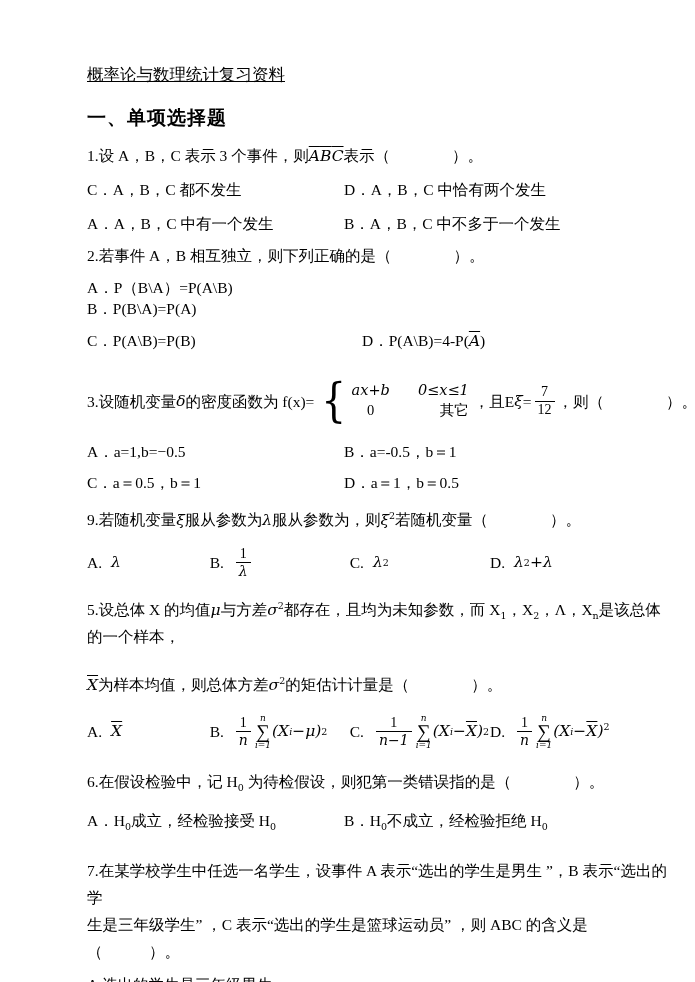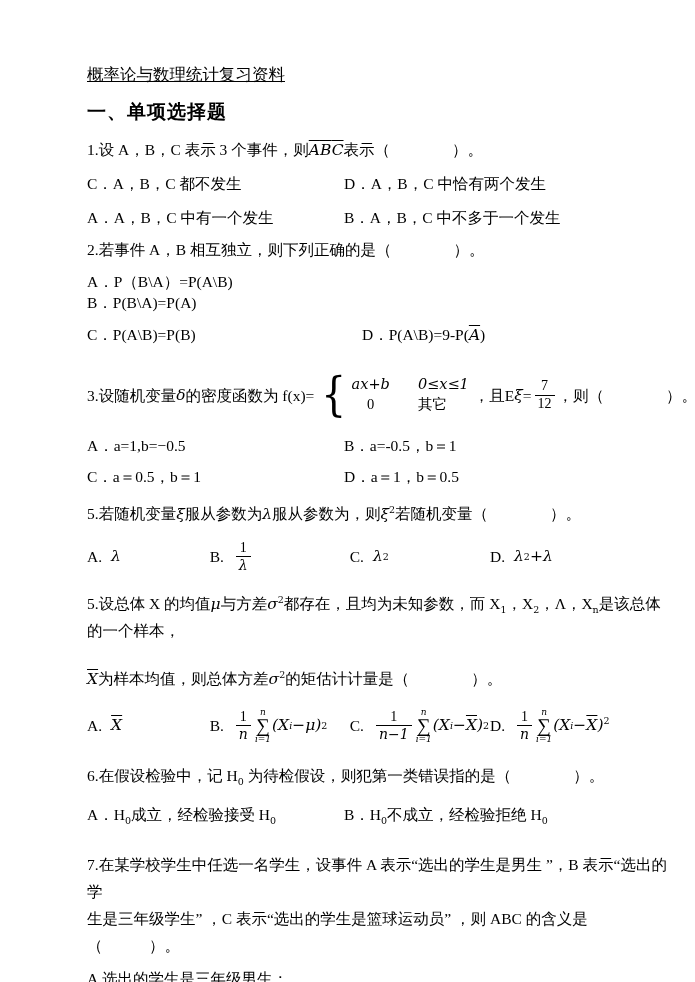--- a/index.html
+++ b/index.html
@@ -5,21 +5,21 @@
   html,body{margin:0;padding:0;}
   body{
     width:695px;height:982px;background:#ffffff;color:#000;
     font-family:"Liberation Serif","DejaVu Serif",serif;
     font-size:15.5px;line-height:21px;overflow:hidden;
   }
   .page{box-sizing:border-box;width:695px;height:764px;padding:64px 24px 0 87px;}
   .title{font-size:16.5px;text-decoration:underline;line-height:21px;}
   .heading{
     font-family:"Liberation Sans","DejaVu Sans",sans-serif;
-    font-size:19px;font-weight:bold;letter-spacing:1px;margin-top:14px;line-height:26px;
+    font-size:19px;font-weight:bold;letter-spacing:1px;margin-top:20px;line-height:26px;
   }
   .stem{margin-top:14px;}
   .row{display:flex;margin-top:12px;}
   .c1{width:44%;}
   .c2{flex:1;}
   
   .c4a{width:21%;display:flex;align-items:center;}
   .c4b{width:24%;display:flex;align-items:center;}
   .c4c{width:24%;display:flex;align-items:center;}
   .c4d{flex:1;display:flex;align-items:center;}
@@ -37,21 +37,21 @@
   .bsum{display:inline-flex;flex-direction:column;align-items:center;vertical-align:middle;
         line-height:1;margin:0 1px;}
   .bsum .st{font-size:9px;font-style:italic;font-family:"DejaVu Serif",serif;line-height:1;}
   .bsum .sm{font-size:19px;line-height:.95;}
   .bsum .sb{font-size:9px;font-style:italic;font-family:"DejaVu Serif",serif;line-height:1;}
   .cases{display:inline-flex;align-items:center;vertical-align:middle;margin:0 5px;}
   .cases .brace{font-family:"DejaVu Serif",serif;font-size:46px;font-weight:300;
         line-height:.9;margin-right:3px;transform:scaleX(.85);}
   .cgrid{display:grid;grid-template-columns:auto auto;column-gap:28px;row-gap:3px;
         font-size:14.5px;line-height:1.2;}
-  .cgrid .cc{text-align:left;}
+  .cgrid .cc{text-align:right;}
   .cgrid .cz{text-align:center;}
   .fx{display:flex;align-items:center;white-space:nowrap;}
   .tall3{height:56px;margin-top:21px;}
   .tall4{height:42px;margin-top:10px;}
   .tall5{height:46px;margin-top:12px;}
 </style>
 </head>
 <body>
 
 <div class="page">
@@ -69,21 +69,21 @@
     <div class="c2">B．A，B，C 中不多于一个发生</div>
   </div>
 
   <div class="stem" style="margin-top:11px;">2.若事件 A，B 相互独立，则下列正确的是（　　　　）。</div>
   <div class="row" style="margin-top:11px;flex-direction:column;">
     <div class="c1">A．P（B\A）=P(A\B)</div>
     <div class="c2">B．P(B\A)=P(A)</div>
   </div>
   <div class="row" style="margin-top:11px;gap:18px;">
     <div class="c1">C．P(A\B)=P(B)</div>
-    <div class="c2"><span>D．P(A\B)=9-P(</span><span class="mi ov">A</span><span>)</span></div>
+    <div class="c2"><span>D．P(A\B)=4-P(</span><span class="mi ov">A</span><span>)</span></div>
   </div>
 
   <div class="stem fx tall3">
     <span>3.设随机变量</span>
       <span class="mi">δ</span>
       <span>的密度函数为 f(x)=</span>
     <span class="cases">
       <span class="brace">{</span>
       <span class="cgrid">
         <span class="mi cc">ax+b</span>
@@ -103,21 +103,21 @@
   </div>
   <div class="row">
     <div class="c1">A．a=1,b=−0.5</div>
     <div class="c2">B．a=-0.5，b＝1</div>
   </div>
   <div class="row" style="margin-top:10px;">
     <div class="c1">C．a＝0.5，b＝1</div>
     <div class="c2">D．a＝1，b＝0.5</div>
   </div>
 
-  <div class="stem" style="margin-top:12px;"><span>5.若随机变量</span><span class="mi">ξ</span><span>服从参数为</span><span class="mi">λ</span><span>服从参数为，则</span><span class="mi">ξ</span><sup>2</sup><span>若随机变量（　　　　）。</span></div>
+  <div class="stem" style="margin-top:12px;"><span>9.若随机变量</span><span class="mi">ξ</span><span>服从参数为</span><span class="mi">λ</span><span>服从参数为，则</span><span class="mi">ξ</span><sup>2</sup><span>若随机变量（　　　　）。</span></div>
   <div class="row fx tall4">
     <div class="c4a">
         <span class="lab">A.</span>
         <span class="mi">λ</span>
       </div>
     <div class="c4b">
         <span class="lab">B.</span>
         <span class="frac">
           <span class="num">1</span>
           <span class="den mi">λ</span>

